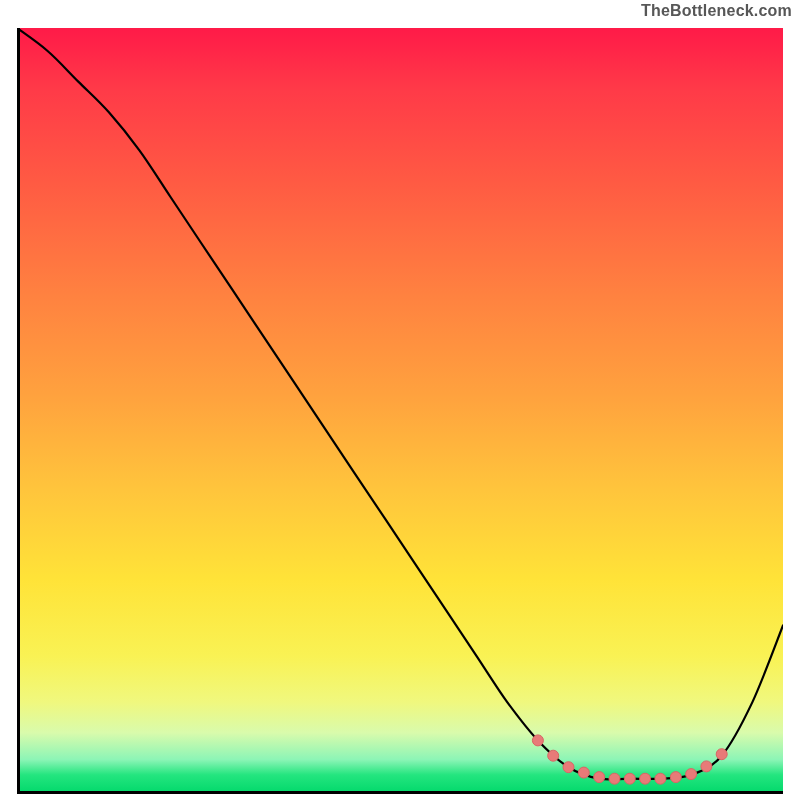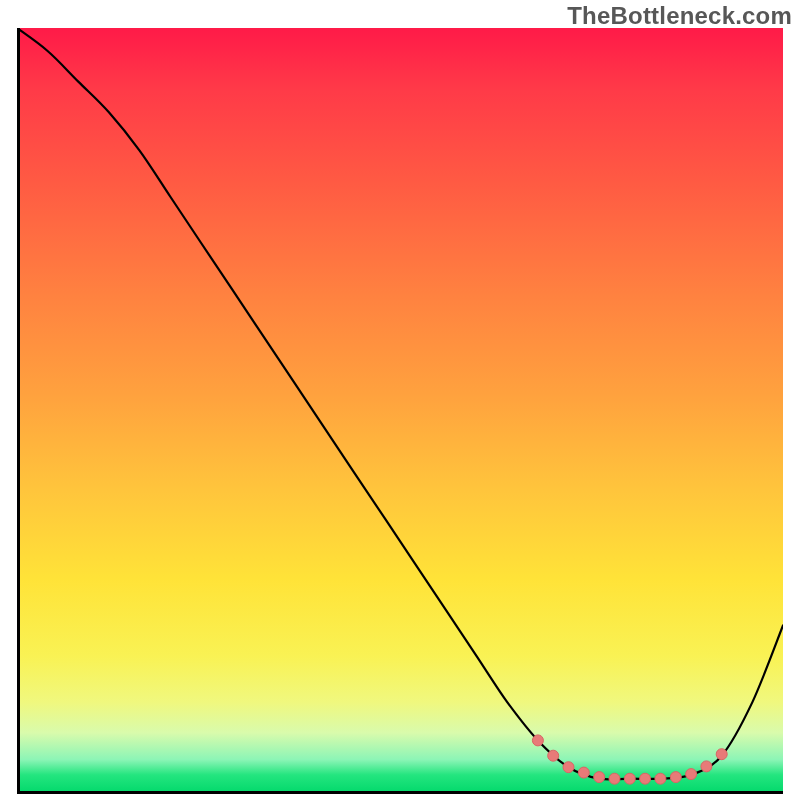--- a/index.html
+++ b/index.html
@@ -13,21 +13,21 @@
   .container {
     position: relative;
     width: 800px;
     height: 800px;
   }
   .attribution {
     position: absolute;
     top: 2px;
     right: 8px;
     font-family: Arial, Helvetica, sans-serif;
-    font-size: 24px;
+    font-size: 16px;
     font-weight: bold;
     color: #575757;
     letter-spacing: 0.2px;
     z-index: 10;
   }
   .plot-area {
     position: absolute;
     left: 17px;
     top: 28px;
     width: 766px;

